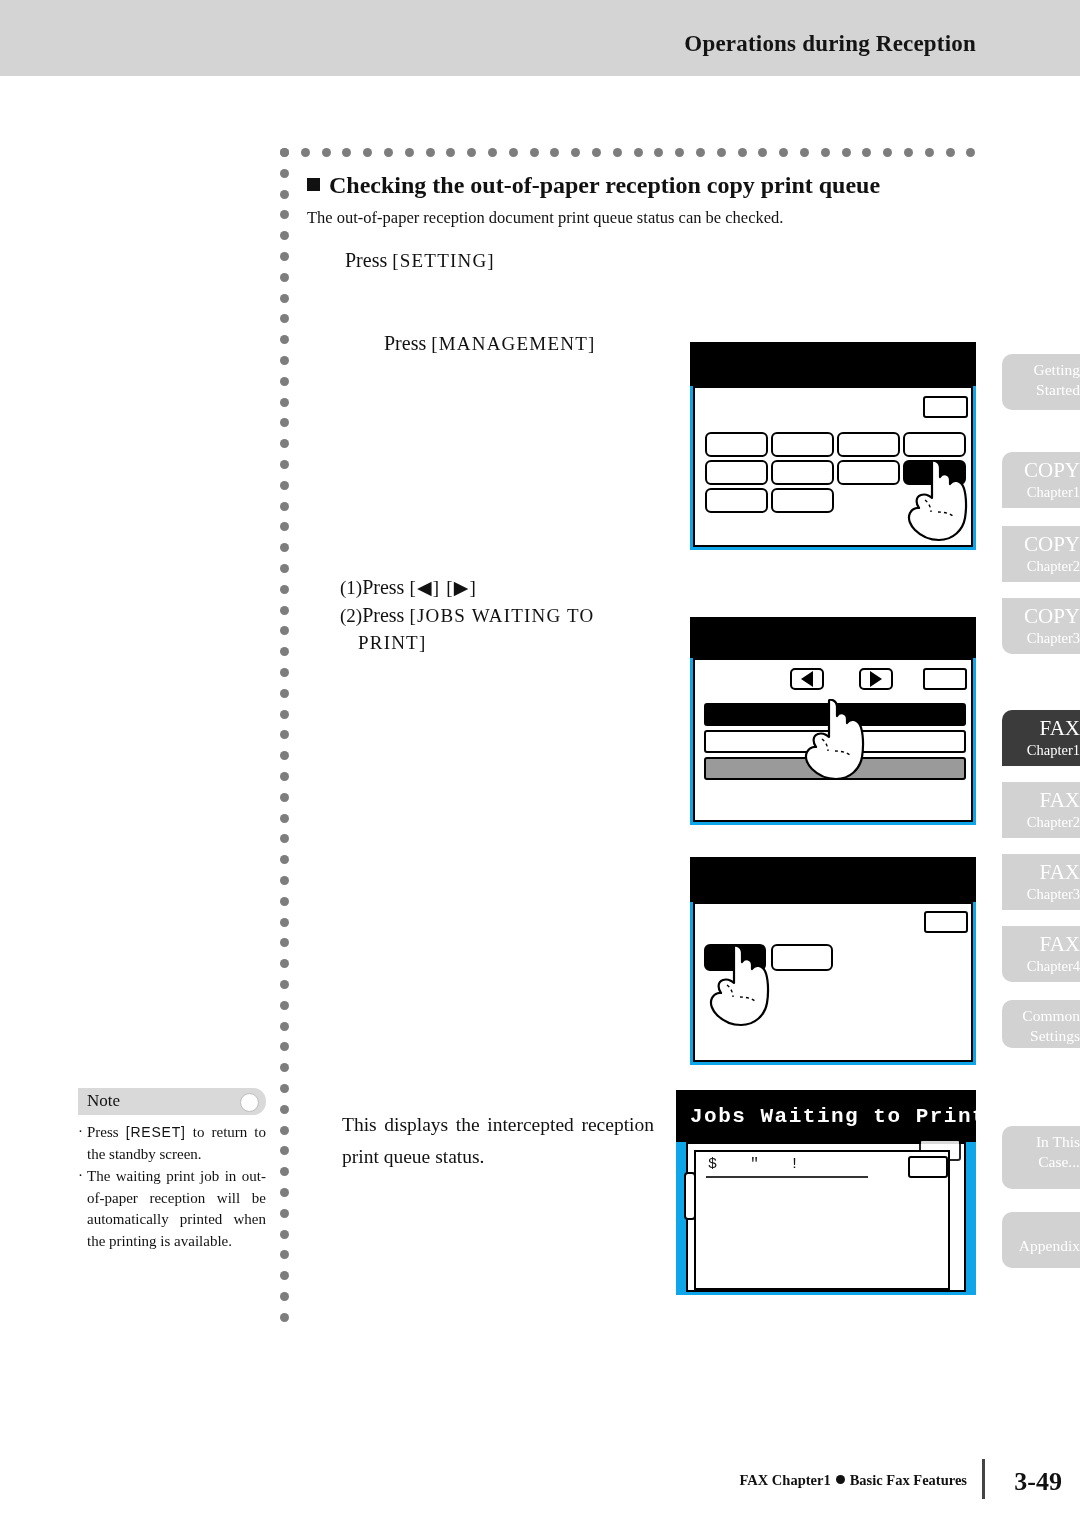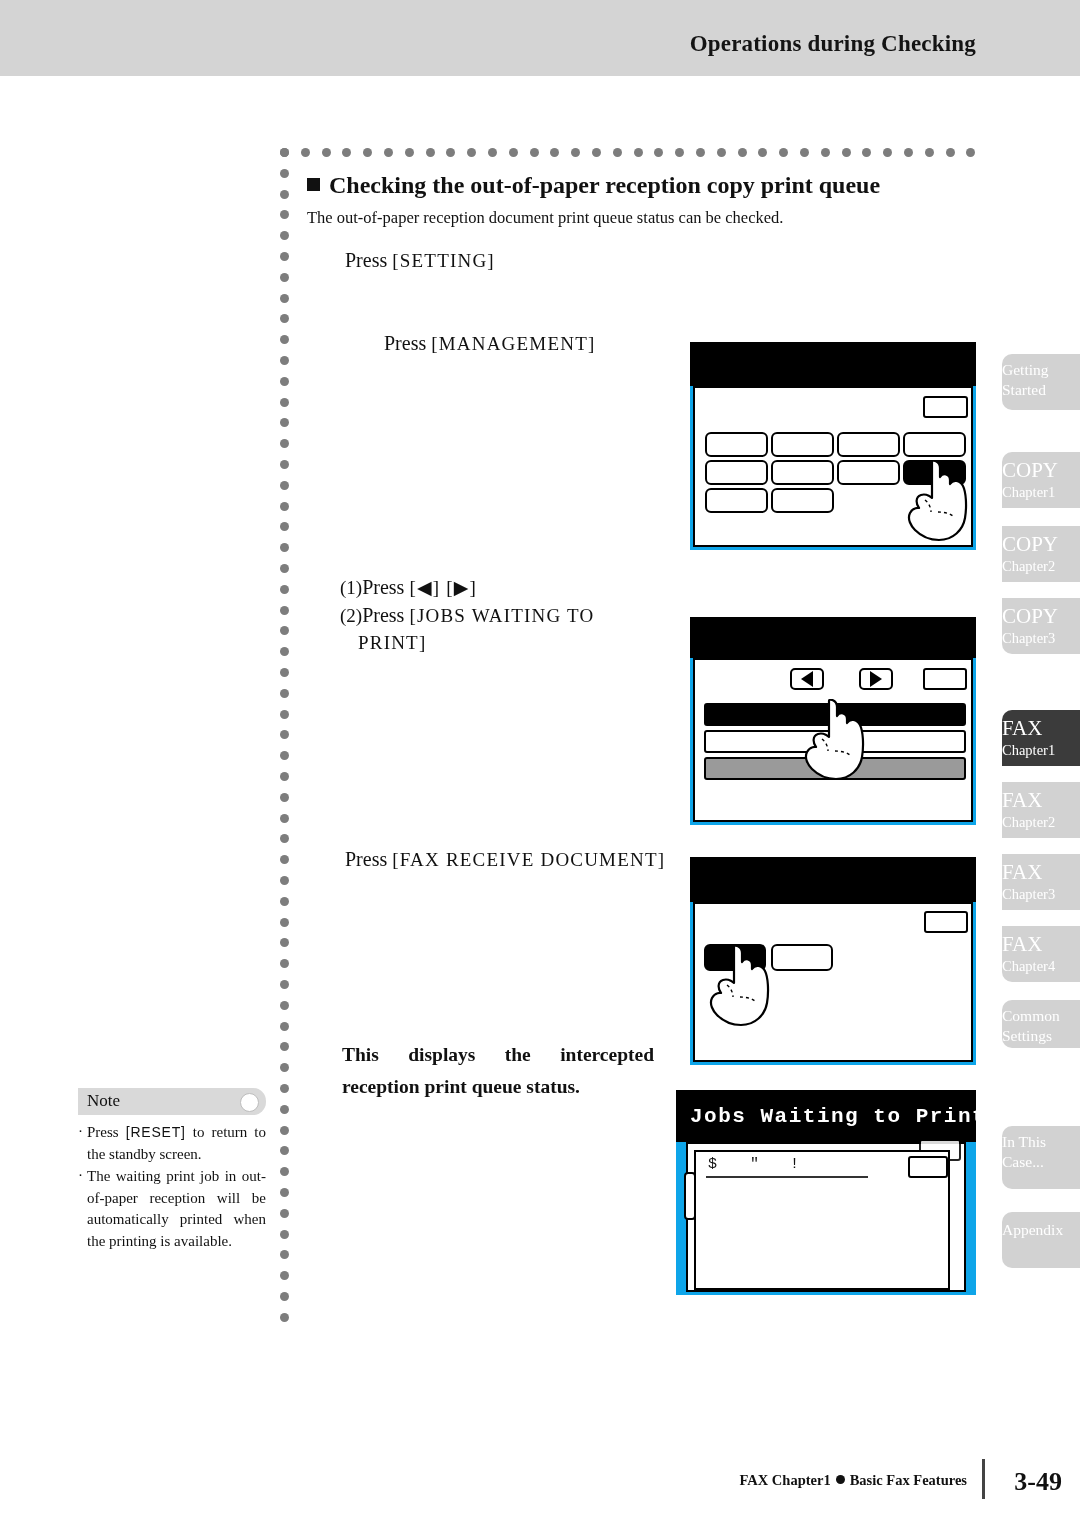--- a/index.html
+++ b/index.html
@@ -133,21 +133,21 @@
   .hrule{position:absolute;height:2px;background:#333;}
 
   
   .finger{position:absolute;}
   .finger svg{display:block;}
 
   
   .tabrail{position:absolute;right:0;top:0;width:78px;height:1527px;}
   .tab{
     position:absolute;right:0;width:78px;background:#d2d2d2;
-    color:#ffffff;text-align:left;box-sizing:border-box;margin-left:40px;
+    color:#ffffff;text-align:right;box-sizing:border-box;margin-left:40px;
   }
   .tab.active{background:#3b3b3b;color:#ffffff;}
   .tab .t1{font-size:21px;line-height:25px;display:block;padding-top:6px;}
   .tab .t2{font-size:14.5px;line-height:18px;display:block;}
   .tab .s1{font-size:15.5px;line-height:20px;display:block;padding-top:6px;}
   .tab.rtop{border-top-left-radius:10px;}
   .tab.rbot{border-bottom-left-radius:10px;}
 
   
   .foot-text{
@@ -161,21 +161,21 @@
     position:absolute;right:18px;bottom:30px;
     font-size:26px;font-weight:bold;color:#111;
   }
   .dot-sep{display:inline-block;width:9px;height:9px;border-radius:50%;
     background:#111;vertical-align:1px;margin:0 5px;}
 </style>
 </head>
 <body>
 
 <div class="header-band">
-  <div class="header-title">Operations during Checking</div>
+  <div class="header-title">Operations during Reception</div>
 </div>
 
 <div class="dot-row" id="dotrow">
     <div class="d" style="left: 0px;"></div>
     <div class="d" style="left: 20.8px;"></div>
     <div class="d" style="left: 41.6px;"></div>
     <div class="d" style="left: 62.4px;"></div>
     <div class="d" style="left: 83.2px;"></div>
     <div class="d" style="left: 104px;"></div>
     <div class="d" style="left: 124.8px;"></div>
@@ -290,26 +290,22 @@
   </div>
 
   <div class="step" style="left:340px;top:602px;">
     <span class="num">(2)</span><span>Press</span>
     <span class="kw">[JOBS WAITING TO</span>
   </div>
   <div class="step" style="left:358px;top:629px;">
     <span class="kw">PRINT]</span>
   </div>
 
-  <div class="step" style="left:345px;top:846px;">
-    <span>Press</span>
-    <span class="kw">[FAX RECEIVE DOCUMENT]</span>
-  </div>
-
-  <div class="para" style="left:342px;top:1039px;width:312px;font-weight:bold;">This displays the intercepted reception print queue status.</div>
+
+  <div class="para" style="left:342px;top:1109px;width:312px;">This displays the intercepted reception print queue status.</div>
 
   <div class="note-wrap">
     <div class="note-hd">
       <span>Note</span>
       <div class="knob"></div>
     </div>
     <div class="note-body">
       <div class="li"><span>Press </span><span class="kw">[RESET]</span><span> to return to the standby screen.</span></div>
       <div class="li">The waiting print job in out-of-paper reception will be automatically printed when the printing is available.</div>
     </div>
@@ -455,21 +451,21 @@
     </div>
     <div class="tab rtop rbot" style="top: 1000px; height: 48px;">
       <span class="s1">Common</span>
       <span class="s1" style="padding-top:0;">Settings</span>
     </div>
     <div class="tab rtop rbot" style="top: 1126px; height: 63px;">
       <span class="s1">In This</span>
       <span class="s1" style="padding-top:0;">Case...</span>
     </div>
     <div class="tab rtop rbot" style="top: 1212px; height: 56px;">
-      <span class="s1" style="padding-top:8px;">Appendix</span>
+      <span class="s1" style="padding-top:24px;">Appendix</span>
     </div>
   </div>
 
 <div class="foot-text">
   <span>FAX Chapter1</span><span class="dot-sep"></span><span>Basic Fax Features</span>
 </div>
 <div class="foot-rule"></div>
 <div class="foot-page">3-49</div>
 
 </body></html>

